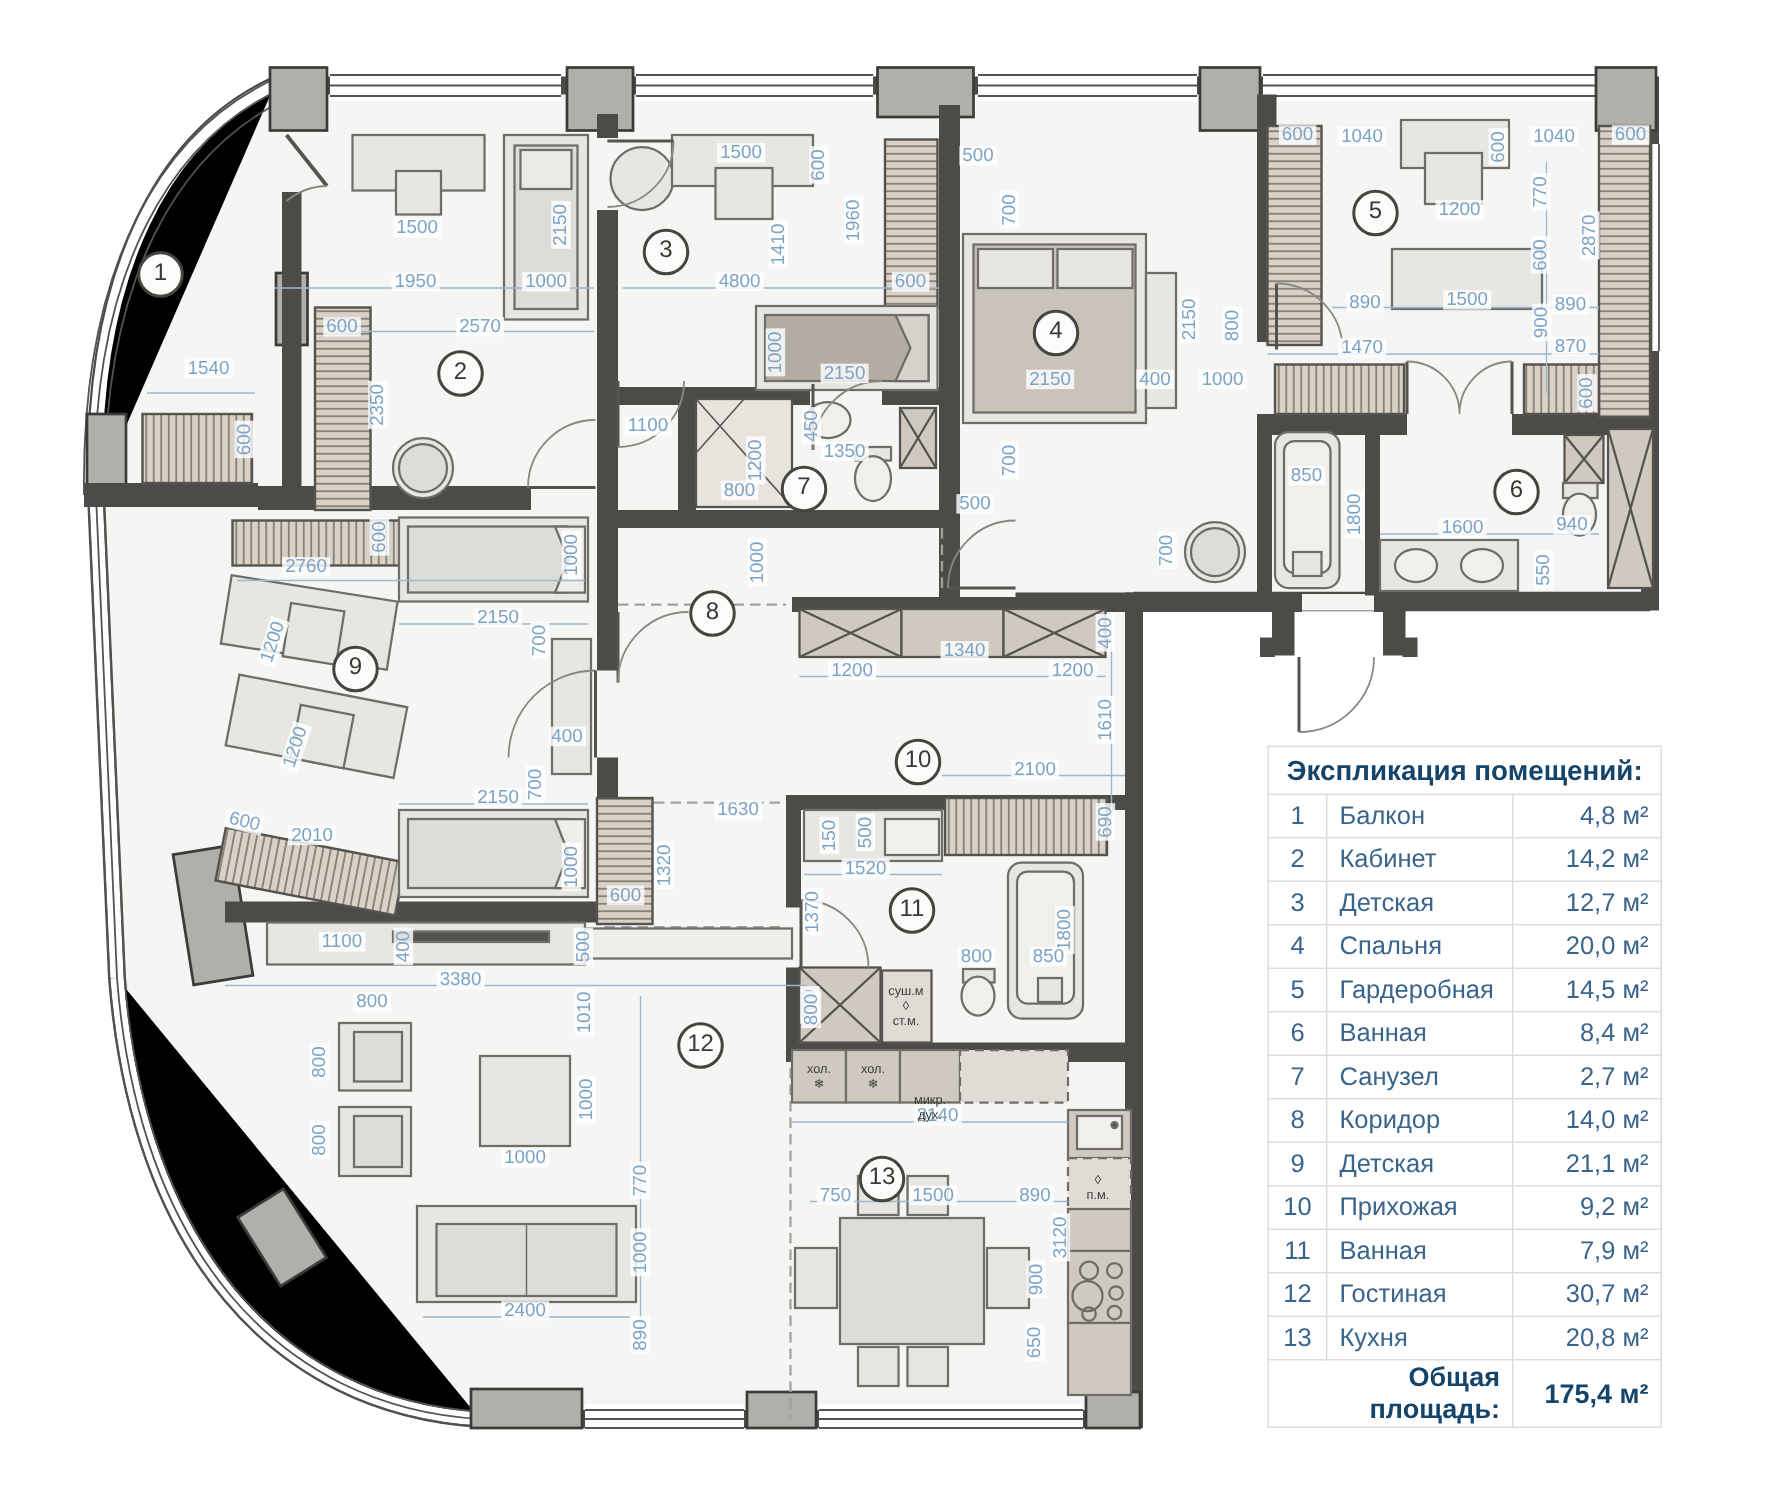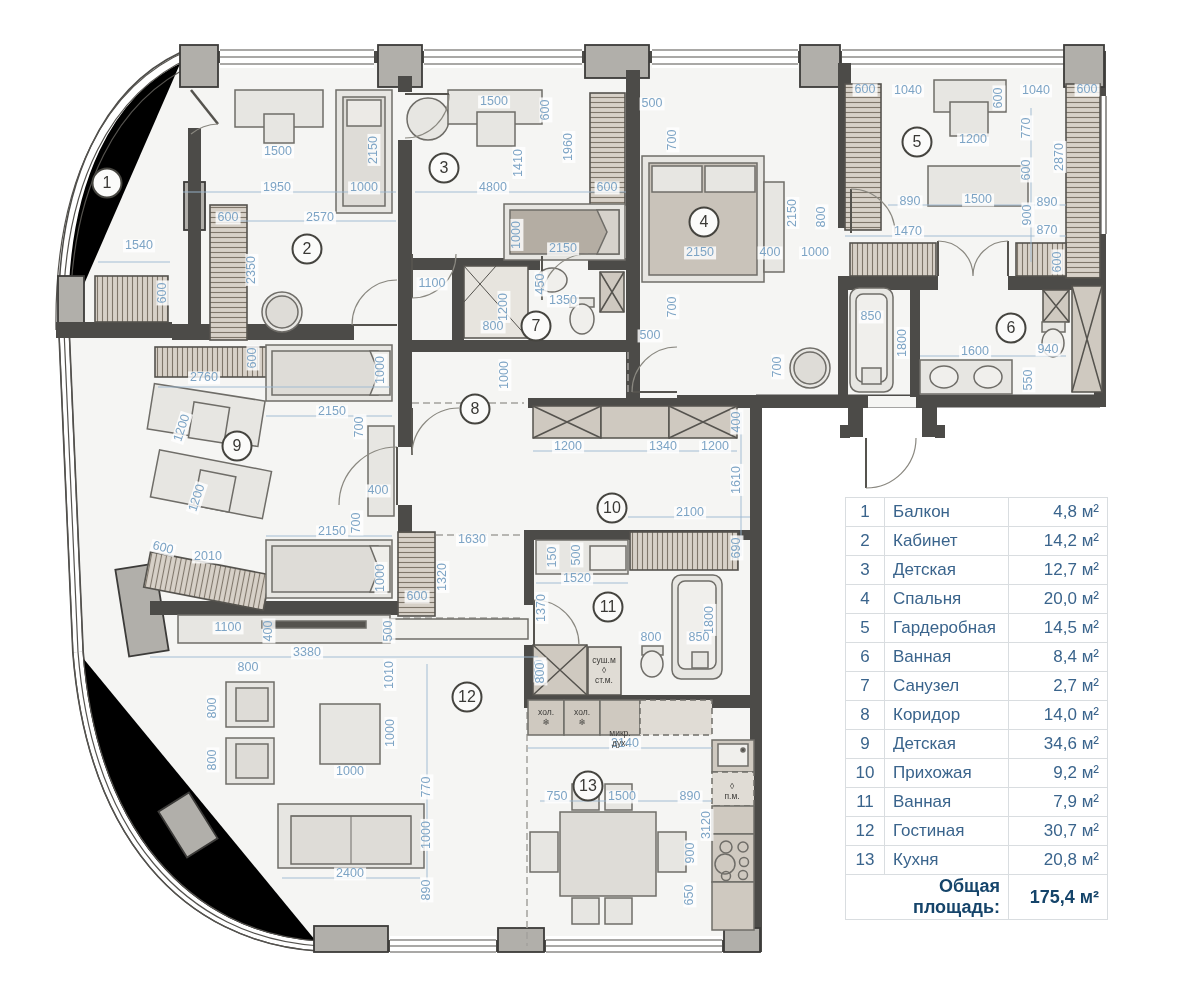--- a/index.html
+++ b/index.html
@@ -380,26 +380,26 @@
       <div class="dim" style="left: 1029px; top: 380px; transform: translate(-50%, -50%) rotate(-90deg);">550</div>
       <div class="dim" style="left: 778px; top: 367px; transform: translate(-50%, -50%) rotate(-90deg);">700</div>
       <div class="dim" style="left: 432px; top: 284px;">1100</div>
       <div class="dim" style="left: 541px; top: 284px; transform: translate(-50%, -50%) rotate(-90deg);">450</div>
       <div class="dim" style="left: 563px; top: 301px;">1350</div>
       <div class="dim" style="left: 504px; top: 307px; transform: translate(-50%, -50%) rotate(-90deg);">1200</div>
       <div class="dim" style="left: 493px; top: 327px;">800</div>
       <div class="dim" style="left: 505px; top: 375px; transform: translate(-50%, -50%) rotate(-90deg);">1000</div>
       <div class="dim" style="left: 737px; top: 422px; transform: translate(-50%, -50%) rotate(-90deg);">400</div>
       <div class="dim" style="left: 568px; top: 447px;">1200</div>
-      <div class="dim" style="left: 643px; top: 447px; margin-left: 20px;">1340</div>
+      <div class="dim" style="left: 643px; top: 434px;">1340</div>
       <div class="dim" style="left: 715px; top: 447px;">1200</div>
       <div class="dim" style="left: 737px; top: 480px; transform: translate(-50%, -50%) rotate(-90deg);">1610</div>
       <div class="dim" style="left: 690px; top: 513px;">2100</div>
       <div class="dim" style="left: 737px; top: 548px; transform: translate(-50%, -50%) rotate(-90deg);">690</div>
-      <div class="dim" style="left: 472px; top: 540px;">1630</div>
+      <div class="dim" style="left: 492px; top: 540px;">1630</div>
       <div class="dim" style="left: 443px; top: 577px; transform: translate(-50%, -50%) rotate(-90deg);">1320</div>
       <div class="dim" style="left: 417px; top: 597px;">600</div>
       <div class="dim" style="left: 553px; top: 557px; transform: translate(-50%, -50%) rotate(-90deg);">150</div>
       <div class="dim" style="left: 577px; top: 555px; transform: translate(-50%, -50%) rotate(-90deg);">500</div>
       <div class="dim" style="left: 577px; top: 579px;">1520</div>
       <div class="dim" style="left: 542px; top: 608px; transform: translate(-50%, -50%) rotate(-90deg);">1370</div>
       <div class="dim" style="left: 710px; top: 620px; transform: translate(-50%, -50%) rotate(-90deg);">1800</div>
       <div class="dim" style="left: 651px; top: 638px;">800</div>
       <div class="dim" style="left: 699px; top: 638px;">850</div>
       <div class="dim" style="left: 540px; top: 670px; transform: translate(-50%, -50%) rotate(-90deg);">800</div>
@@ -459,20 +459,23 @@
 дух.</div>
       <div class="note" style="left: 604px; top: 671px;">суш.м
 ◊
 ст.м.</div>
       <div class="note" style="left: 732px; top: 792px;">◊
 п.м.</div>
     </div>
 
 <table class="legend">
   <tbody id="legend-body">
+    <tr>
+          <td class="ttl" colspan="3">Экспликация помещений:</td>
+        </tr>
   <tr>
           <td class="num">1</td>
           <td class="name">Балкон</td>
           <td class="area">4,8 м²</td>
         </tr>
         <tr>
           <td class="num">2</td>
           <td class="name">Кабинет</td>
           <td class="area">14,2 м²</td>
         </tr>
@@ -502,21 +505,21 @@
           <td class="area">2,7 м²</td>
         </tr>
         <tr>
           <td class="num">8</td>
           <td class="name">Коридор</td>
           <td class="area">14,0 м²</td>
         </tr>
         <tr>
           <td class="num">9</td>
           <td class="name">Детская</td>
-          <td class="area">34,6 м²</td>
+          <td class="area">21,1 м²</td>
         </tr>
         <tr>
           <td class="num">10</td>
           <td class="name">Прихожая</td>
           <td class="area">9,2 м²</td>
         </tr>
         <tr>
           <td class="num">11</td>
           <td class="name">Ванная</td>
           <td class="area">7,9 м²</td>

